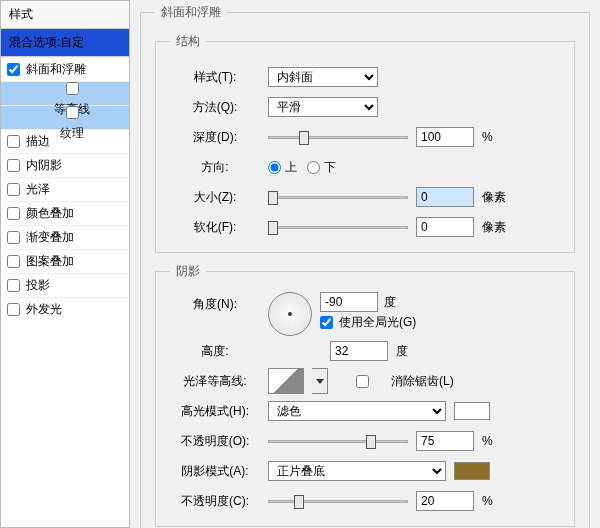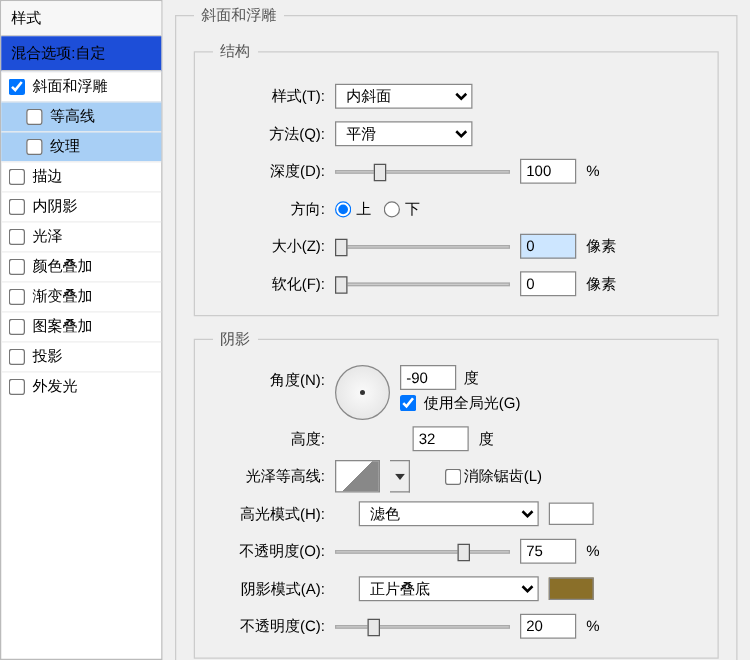--- a/index.html
+++ b/index.html
@@ -6,37 +6,37 @@
 body { background: #f0f0f0; width: 600px; height: 528px; overflow: hidden; }
 .root { display: flex; height: 100%; }
 
 
 .sidebar { width: 130px; border: 1px solid #bbb; background: #fff; }
 .sidebar-header { border-bottom: 1px solid #ccc; padding: 5px 8px; background: #f7f7f7; }
 .sidebar-sub { border-bottom: 1px solid #ccc; padding: 5px 8px; background: #1d4ed8; }
 .side-list { }
 .side-item { border-top: 1px solid #eee; height: 24px; display: flex; align-items: center; padding: 0 6px; gap: 6px; cursor: default; }
 .side-item.indent { padding-left: 20px; }
-.side-item.selected { background: #a8cff5; }
+.side-item.selected { background: #a8cff5; flex-direction: column; }
 .side-item input[type=checkbox] { }
 .side-item span { flex: 1; }
 
 
 .main { flex: 1; padding: 4px 10px; overflow: hidden; }
 fieldset { border: 1px solid #ccc; padding: 12px 14px 10px 14px; margin-bottom: 10px; }
 legend { padding: 0 6px; color: #555; }
 
 .row { display: flex; align-items: center; height: 30px; gap: 8px; }
-.label { width: 90px; text-align: right; }
+.label { width: 90px; text-align: center; }
 
 select { border: 1px solid #888; background: #fff; height: 20px; padding: 0 4px; }
 .sel-w1 { width: 110px; }
-.sel-w2 { width: 144px; margin-left: 19px; }
-
-input[type=text].num { width: 45px; height: 20px; border: 1px solid #888; padding: 0 4px; text-align: left; }
+.sel-w2 { width: 178px; }
+
+input[type=text].num { width: 58px; height: 20px; border: 1px solid #888; padding: 0 4px; text-align: left; }
 
 .unit { width: 34px; }
 
 .slider { position: relative; width: 140px; height: 16px; display: inline-block; }
 .slider .track { position: absolute; top: 7px; left: 0; right: 0; height: 3px; background: #ccc; border: 1px solid #aaa; }
 .slider .thumb { position: absolute; top: 2px; width: 10px; height: 14px; background: #e8e8e8; border: 1px solid #555; }
 
 .radio-group { display: inline-flex; align-items: center; gap: 10px; }
 .radio-group label { display: inline-flex; align-items: center; gap: 4px; }
 
@@ -44,21 +44,21 @@
 .angle-dial .dot { position: absolute; width: 4px; height: 4px; background: #333; border-radius: 50%; top: 50%; left: 50%; transform: translate(-50%, -50%); }
 
 .contour { width: 36px; height: 26px; border: 1px solid #888; background: linear-gradient(135deg, #fff 0%, #fff 49%, #888 50%, #888 100%); display: inline-block; }
 .drop-btn { width: 16px; height: 26px; border: 1px solid #888; border-left: none; background: #eee; display: inline-flex; align-items: center; justify-content: center; }
 .drop-btn svg { width: 8px; height: 5px; }
 
 .swatch { width: 36px; height: 18px; border: 1px solid #888; display: inline-block; }
 .swatch.white { background: #fff; }
 .swatch.olive { background: #8a6f29; }
 
-.cbwrap { display: inline-flex; align-items: center; gap: 2px; }
+.cbwrap { display: inline-flex; align-items: center; gap: 22px; }
 .stack .line { display: flex; align-items: center; gap: 6px; height: 20px; }
 
 </style>
 </head>
 <body>
 
 <div class="root">
 
   <div class="sidebar">
     <div class="sidebar-header">样式</div>

